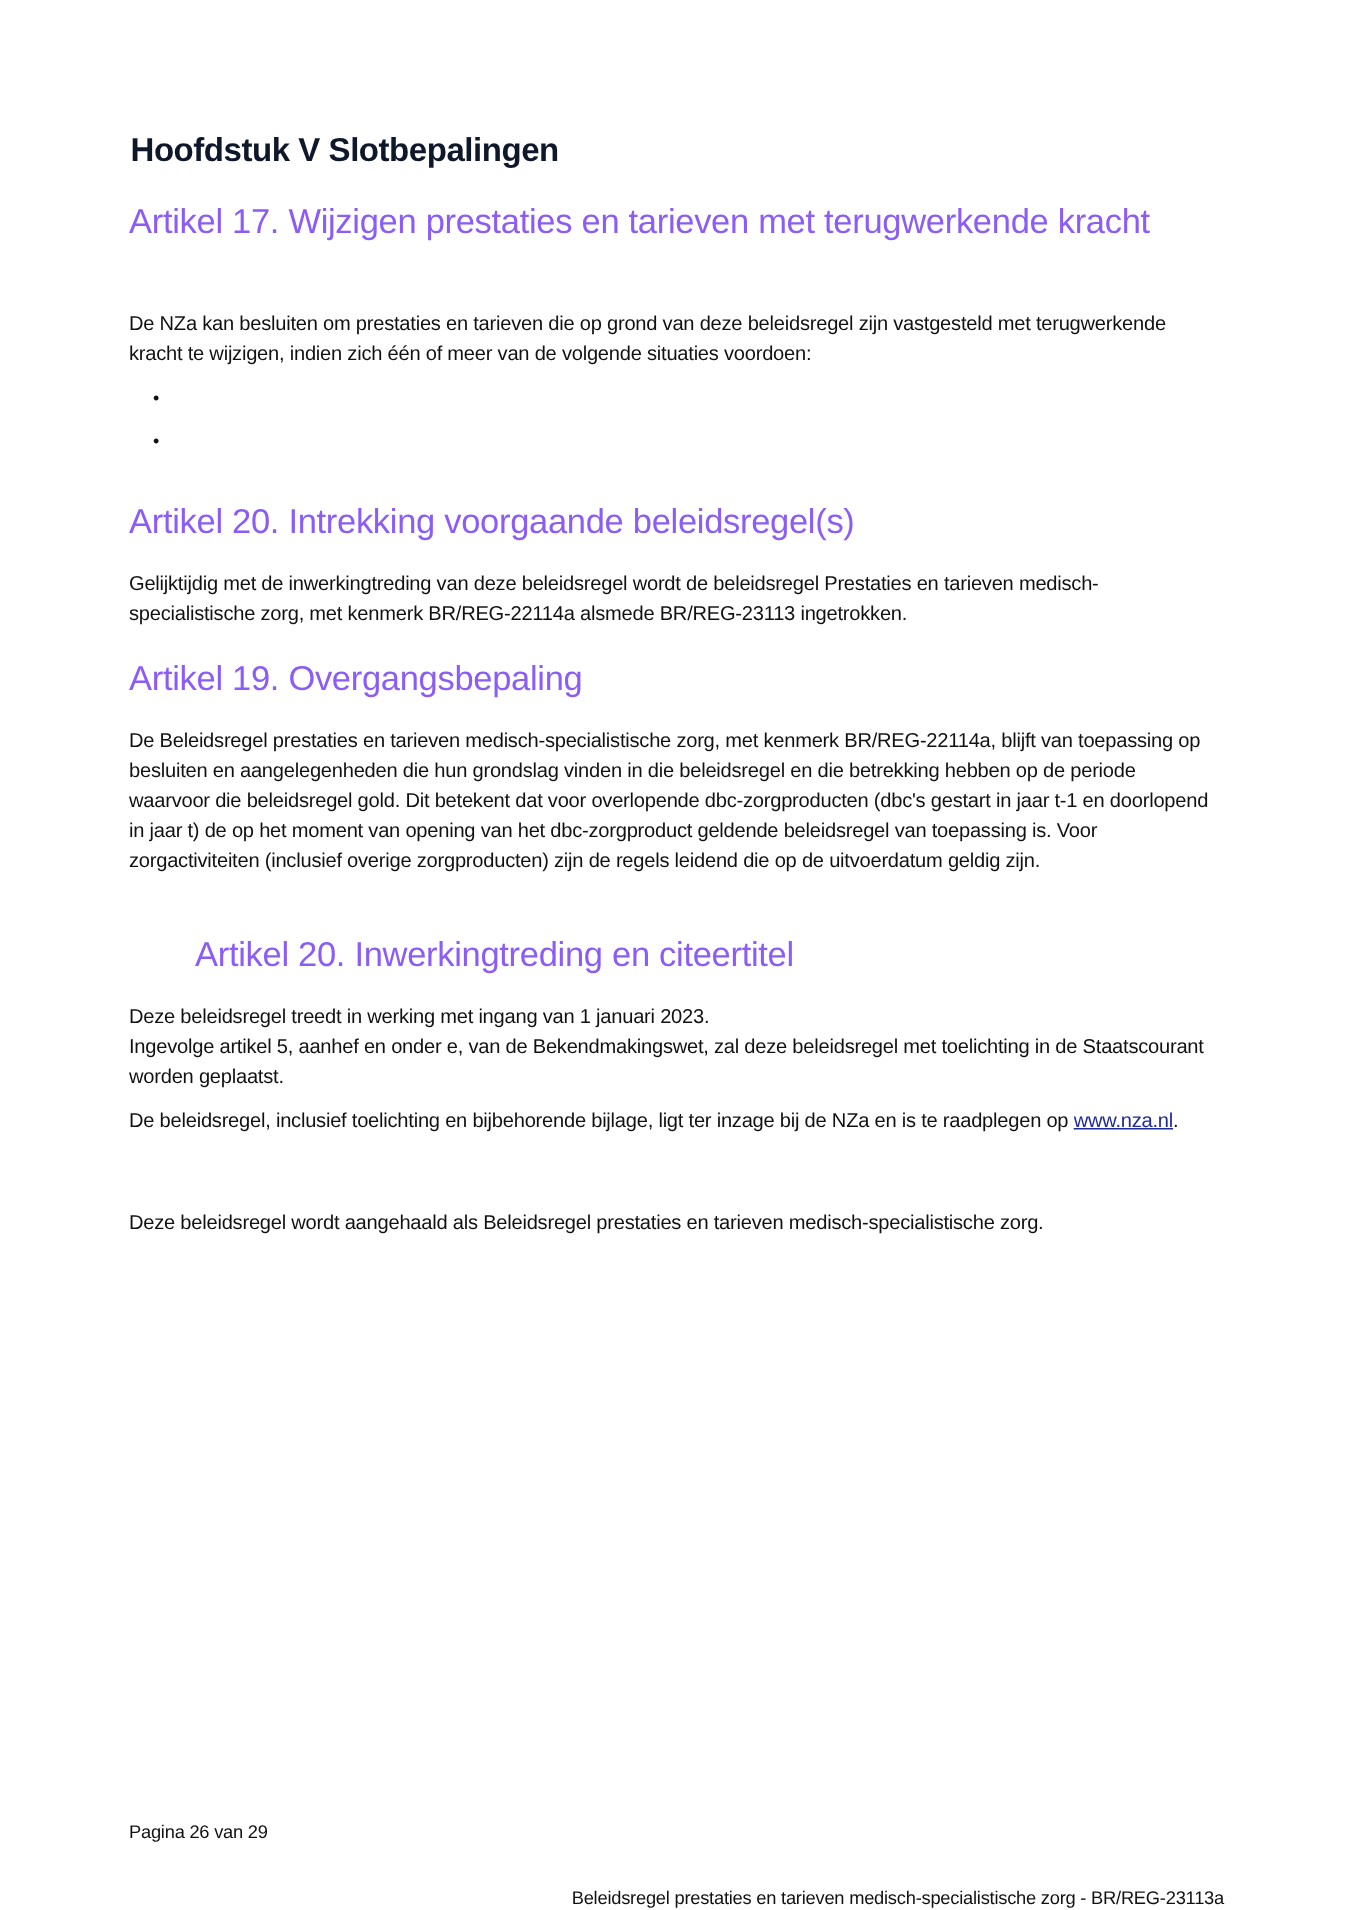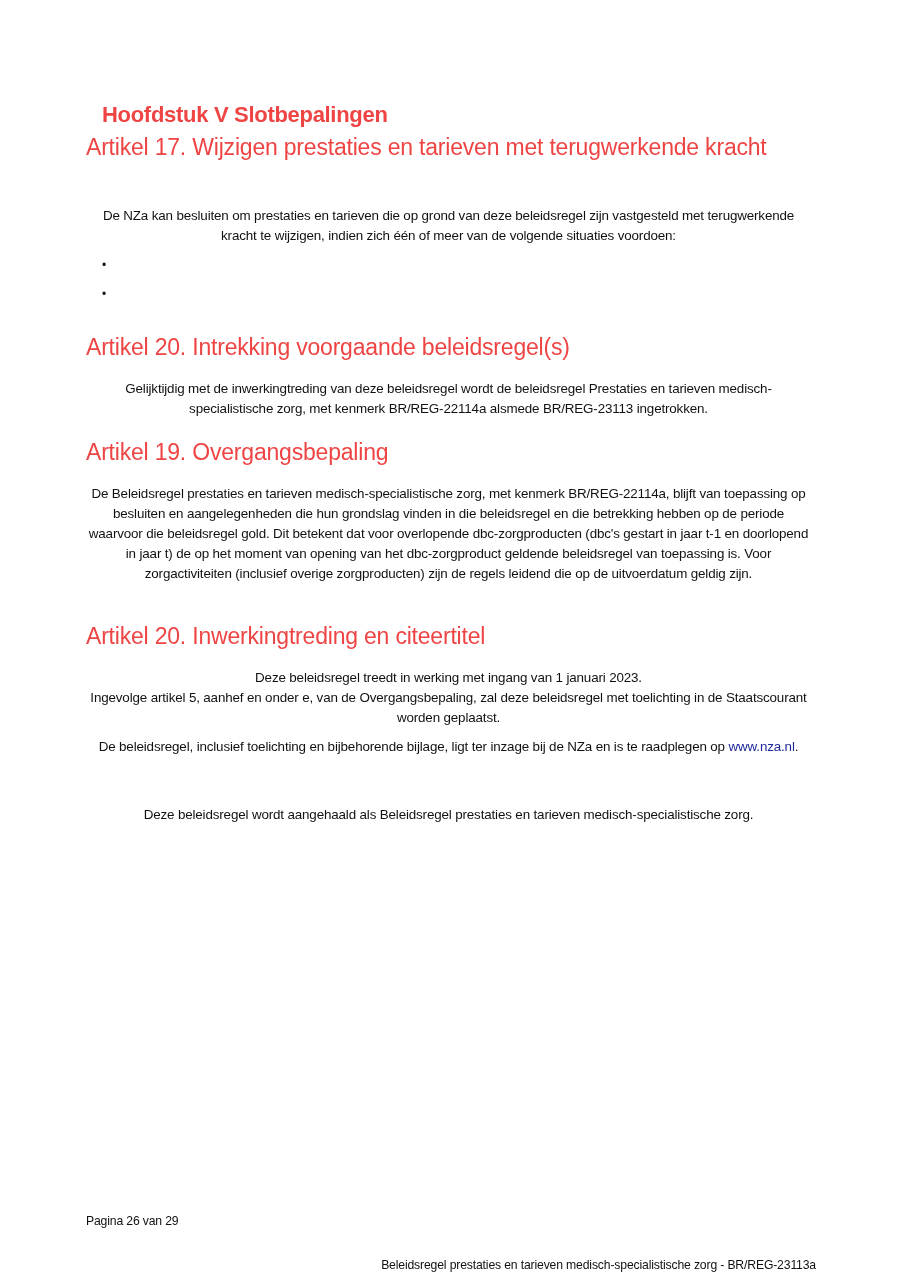--- a/index.html
+++ b/index.html
@@ -18,47 +18,46 @@
     .page {
       position: absolute;
       left: 86px;
       top: 0;
       width: 730px;
     }
     .chapter-title {
       position: absolute;
       top: 86px;
       left: 0;
-      margin: 16px;
+      margin: 1px;
       font-size: 22px;
       font-weight: bold;
       letter-spacing: -0.3px;
-      color: #ef4444;
+      color: #0f172a;
     }
     .article-title {
       position: absolute;
       left: 0;
       margin: 0;
       font-size: 23px;
       font-weight: normal;
       line-height: 28px;
       letter-spacing: -0.2px;
-      color: #ef4444;
+      color: #8b5cf6;
       width: 720px;
     }
     .para {
       position: absolute;
       left: 0;
       margin: 0;
       font-size: 13.4px;
       line-height: 20px;
       letter-spacing: -0.15px;
       width: 725px;
       color: #111;
-      text-align: center;
     }
     .bullets {
       position: absolute;
       left: 0;
       margin: 0;
       padding: 0;
       list-style: none;
       width: 725px;
     }
     .bullets li {
@@ -118,26 +117,26 @@
       <span class="bullet-dot">•</span>
     </li>
   </ul>
 
   <h2 class="article-title" style="top:333px;">Artikel 20. Intrekking voorgaande beleidsregel(s)</h2>
   <p class="para" style="top:379px;">Gelijktijdig met de inwerkingtreding van deze beleidsregel wordt de beleidsregel Prestaties en tarieven medisch-specialistische zorg, met kenmerk BR/REG-22114a alsmede BR/REG-23113 ingetrokken.</p>
 
   <h2 class="article-title" style="top:438px;">Artikel 19. Overgangsbepaling</h2>
   <p class="para" style="top:484px;">De Beleidsregel prestaties en tarieven medisch-specialistische zorg, met kenmerk BR/REG-22114a, blijft van toepassing op besluiten en aangelegenheden die hun grondslag vinden in die beleidsregel en die betrekking hebben op de periode waarvoor die beleidsregel gold. Dit betekent dat voor overlopende dbc-zorgproducten (dbc's gestart in jaar t-1 en doorlopend in jaar t) de op het moment van opening van het dbc-zorgproduct geldende beleidsregel van toepassing is. Voor zorgactiviteiten (inclusief overige zorgproducten) zijn de regels leidend die op de uitvoerdatum geldig zijn.</p>
 
-  <h2 class="article-title" style="top:622px;">Artikel 20. Inwerkingtreding en citeertitel</h2>
+  <h2 class="article-title" style="top:622px;margin-left:44px;">Artikel 20. Inwerkingtreding en citeertitel</h2>
   <p class="para" style="top:668px;">Deze beleidsregel treedt in werking met ingang van 1 januari 2023.</p>
-  <p class="para" style="top:688px;">Ingevolge artikel 5, aanhef en onder e, van de Overgangsbepaling, zal deze beleidsregel met toelichting in de Staatscourant worden geplaatst.</p>
+  <p class="para" style="top:688px;">Ingevolge artikel 5, aanhef en onder e, van de Bekendmakingswet, zal deze beleidsregel met toelichting in de Staatscourant worden geplaatst.</p>
   <p class="para" style="top:737px;">
     <span>De beleidsregel, inclusief toelichting en bijbehorende bijlage, ligt ter inzage bij de NZa en is te raadplegen op </span>
-    <a class="link" href="#" style="color: rgb(31, 42, 154);">www.nza.nl</a><span>.</span>
+    <a class="link" href="#" style="color: rgb(31, 42, 154); text-decoration: underline;">www.nza.nl</a><span>.</span>
   </p>
   <p class="para" style="top:805px;">Deze beleidsregel wordt aangehaald als Beleidsregel prestaties en tarieven medisch-specialistische zorg.</p>
 
 </div>
 
 <div class="footer">
   <span class="footer-left">Pagina 26 van 29</span>
   <span class="footer-right">Beleidsregel prestaties en tarieven medisch-specialistische zorg - BR/REG-23113a</span>
 </div>
 

